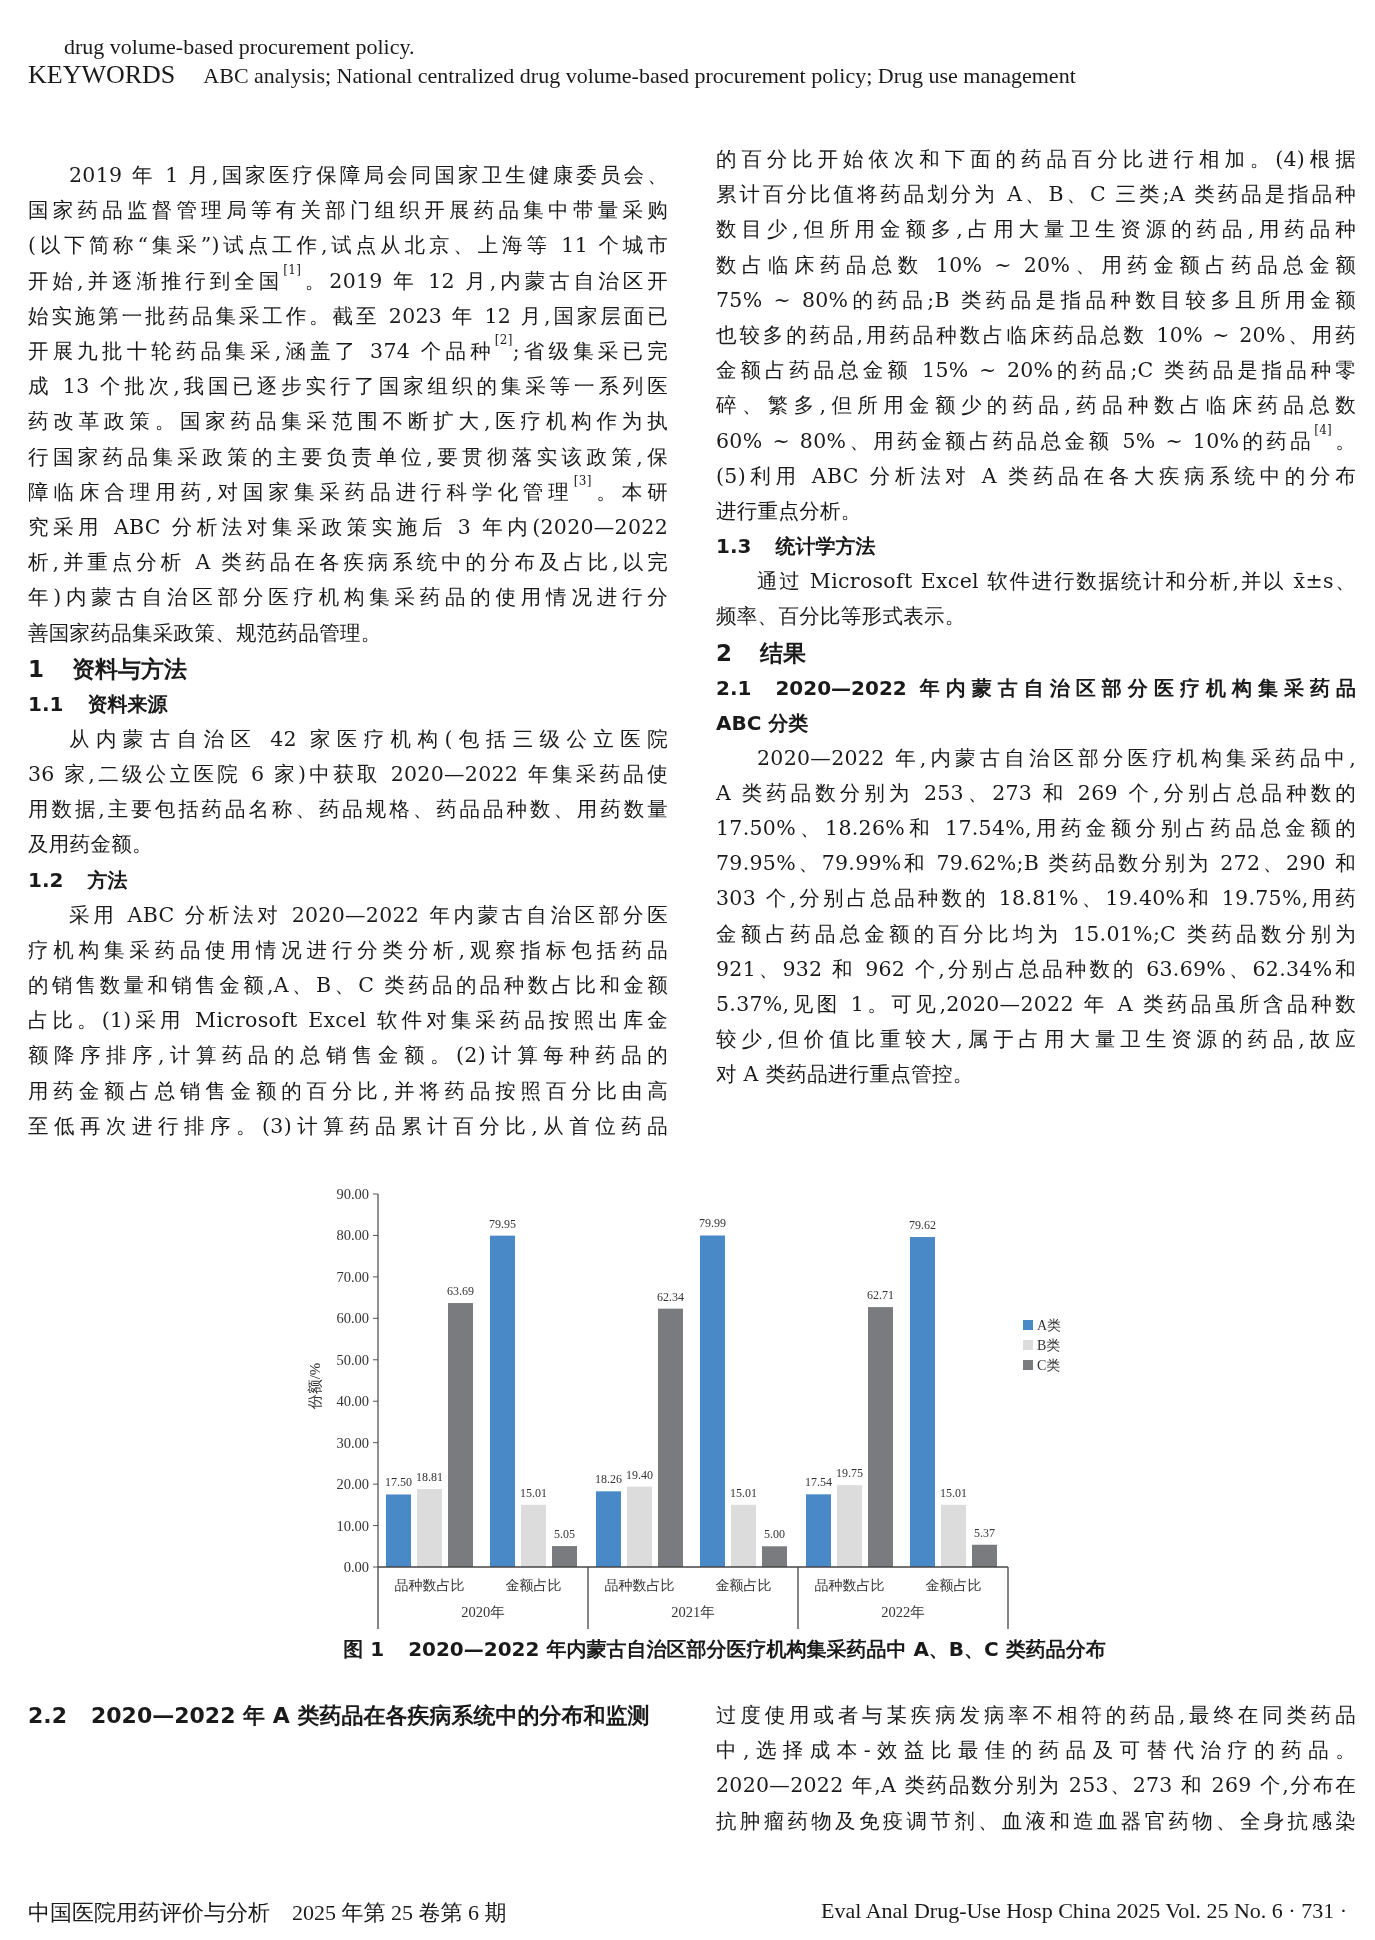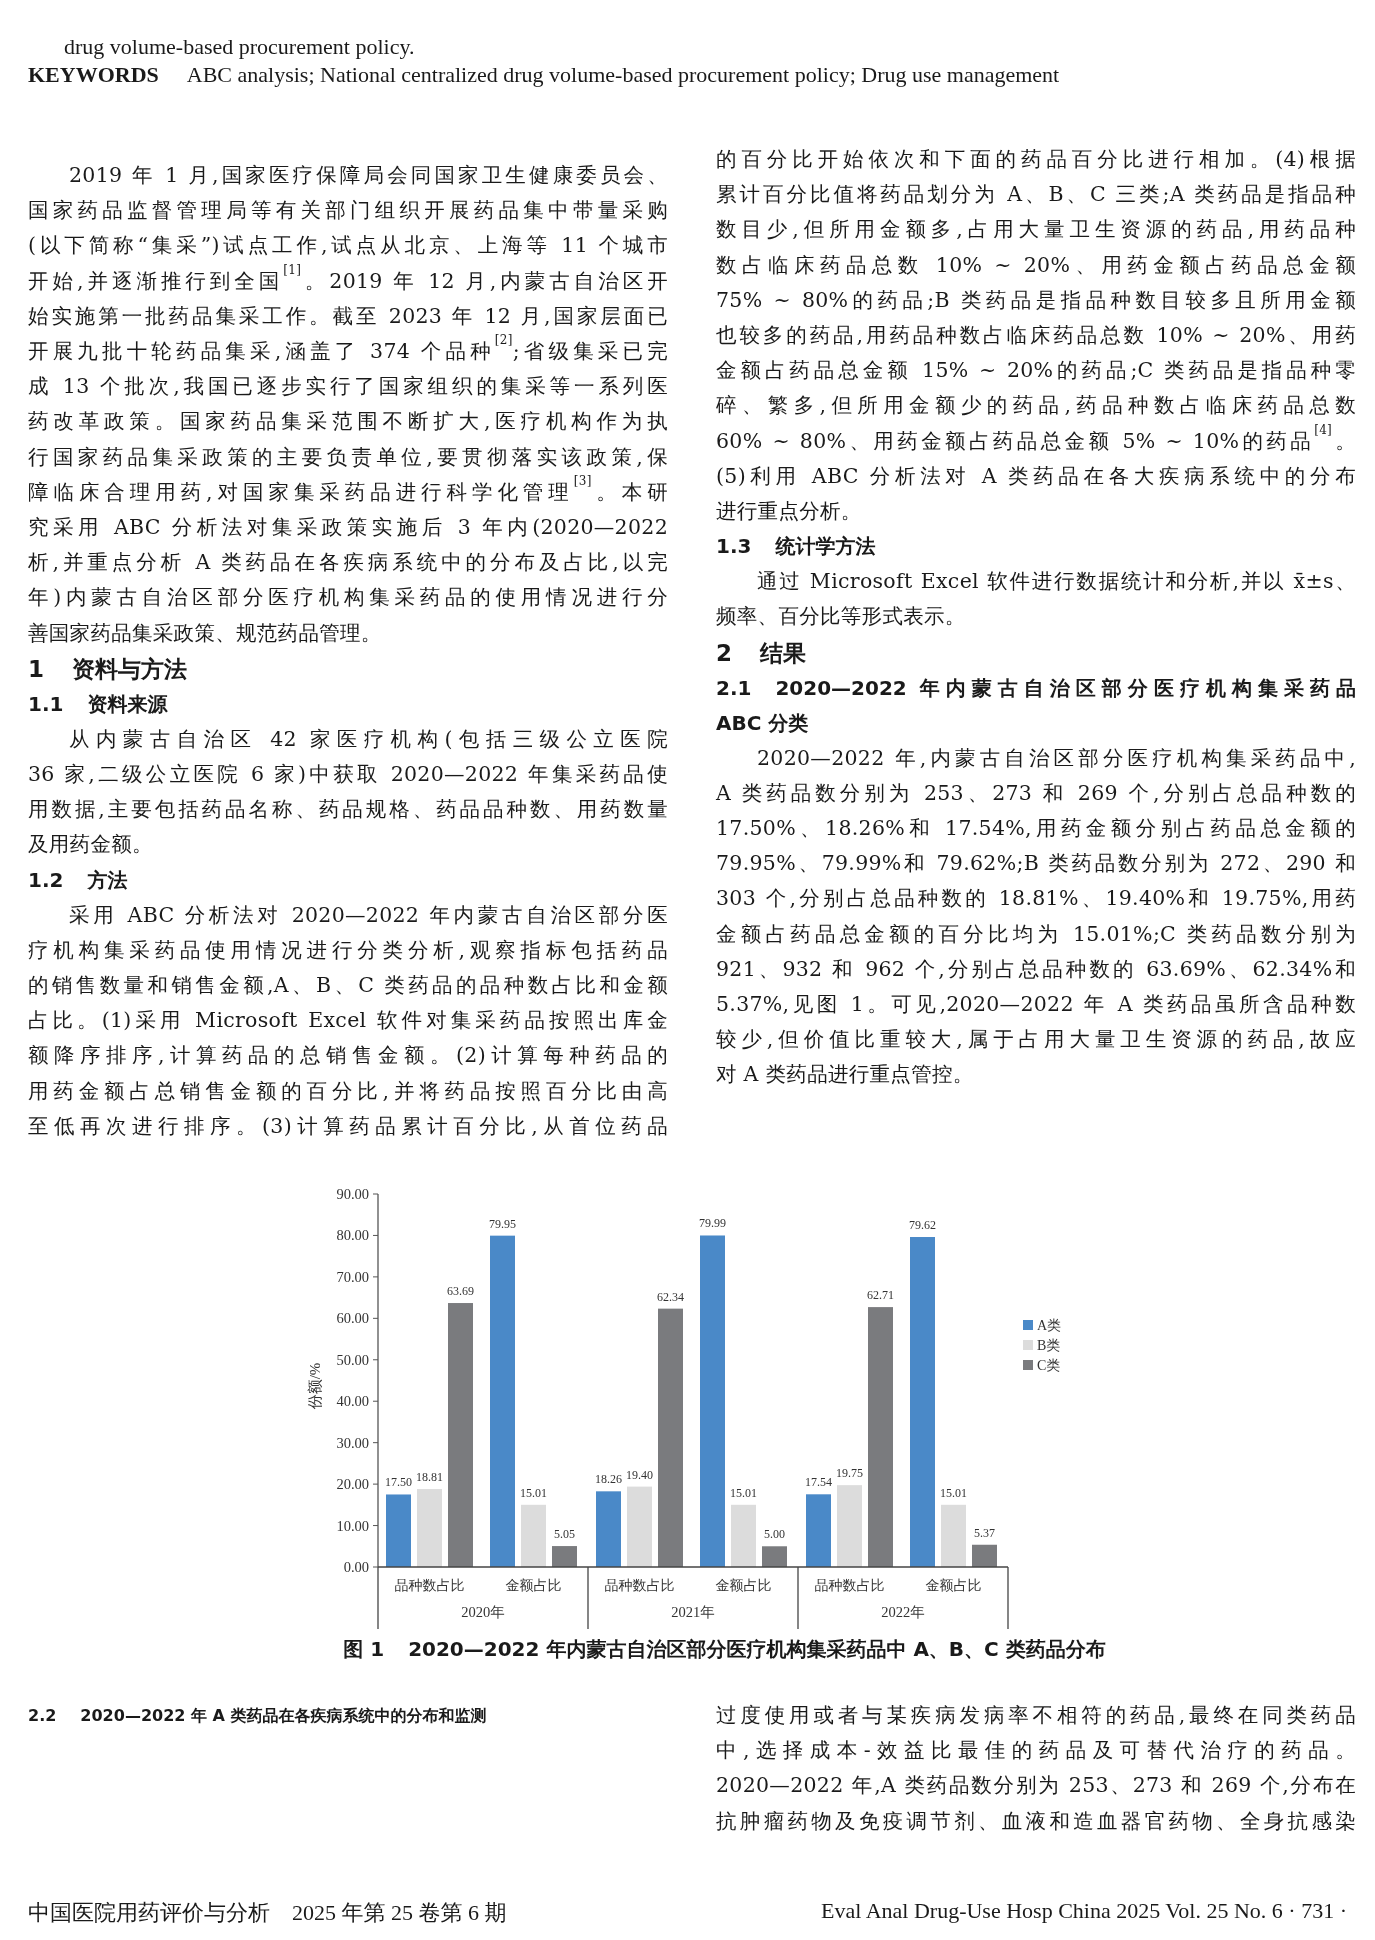--- a/index.html
+++ b/index.html
@@ -3,21 +3,21 @@
 <meta charset="utf-8">
 <style>
   html, body { margin: 0; padding: 0; background: #ffffff; }
   body {
     width: 1375px; height: 1940px; position: relative; overflow: hidden;
     font-family: "DejaVu Serif", "Liberation Serif", serif;
     color: #1a1a1a;
   }
   .line { position: absolute; white-space: nowrap; font-size: 21px; line-height: 34px; }
   .en-line { font-family: "Liberation Serif", "DejaVu Serif", serif; font-size: 22px; }
-  .kw-label { font-weight: bold; font-family: "Liberation Serif", serif; font-size: 22px; margin-right: 28px; }
+  .kw-label { font-weight: normal; font-family: "Liberation Serif", serif; font-size: 26px; margin-right: 28px; }
   .col { position: absolute; width: 640px; }
   .col p { margin: 0; font-size: 20.5px; line-height: 35.2px; text-align: justify; text-align-last: justify; letter-spacing: 0.3px; }
   .col p.last { text-align-last: left; }
   .col p.indent { text-indent: 2em; }
   .h1 { font-family: "DejaVu Sans", "Liberation Sans", sans-serif; font-weight: bold; font-size: 23px; line-height: 36px; }
   .h1 .num { margin-right: 28px; }
   .h2 { font-family: "DejaVu Sans", "Liberation Sans", sans-serif; font-weight: bold; font-size: 20px; line-height: 35px; }
   .h2 .num { margin-right: 24px; }
   sup { font-size: 12px; vertical-align: top; line-height: 1; }
   .fig-caption { position: absolute; left: 0; width: 1375px; top: 1636px; text-align: center;
@@ -207,21 +207,21 @@
       <text x="737" y="190" font-size="14" fill="#333">C类</text>
     </g>
   <text id="ylabel" font-size="15" fill="#333" text-anchor="middle" transform="translate(20,206) rotate(-90)">份额/%</text>
 </svg>
 
 <div class="fig-caption">
   <span class="num">图 1</span><span>2020—2022 年内蒙古自治区部分医疗机构集采药品中 A、B、C 类药品分布</span>
 </div>
 
 <div class="col" style="left:28px; top:1698px;">
-  <div class="h2" style="font-size:16px;">
+  <div class="h2" style="font-size:22px;">
     <span class="num">2.2</span><span>2020—2022 年 A 类药品在各疾病系统中的分布和监测</span>
   </div>
 </div>
 <div class="col" style="left:716px; top:1698px;">
   <div id="s221-cont-para">
       <p>过度使用或者与某疾病发病率不相符的药品,最终在同类药品</p>
       <p>中,选择成本-效益比最佳的药品及可替代治疗的药品。</p>
       <p>2020—2022 年,A 类药品数分别为 253、273 和 269 个,分布在</p>
       <p>抗肿瘤药物及免疫调节剂、血液和造血器官药物、全身抗感染</p>
     </div>

